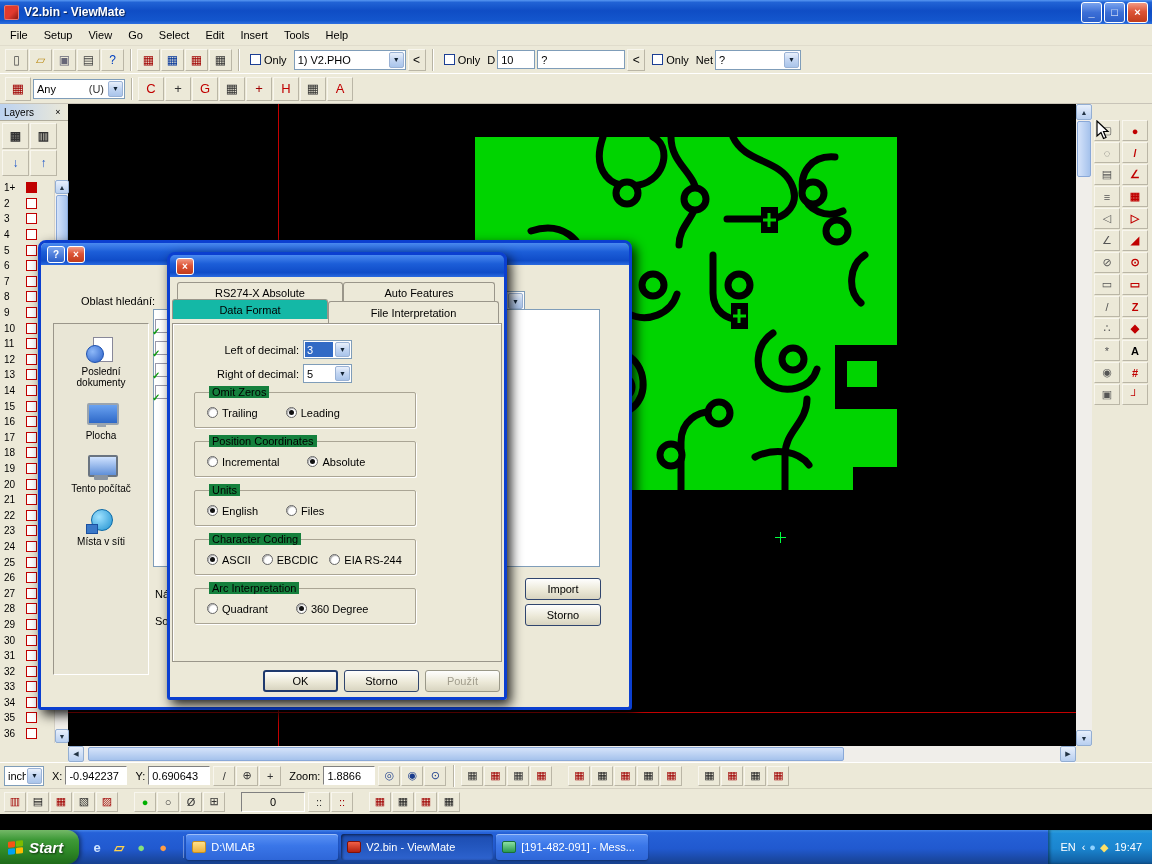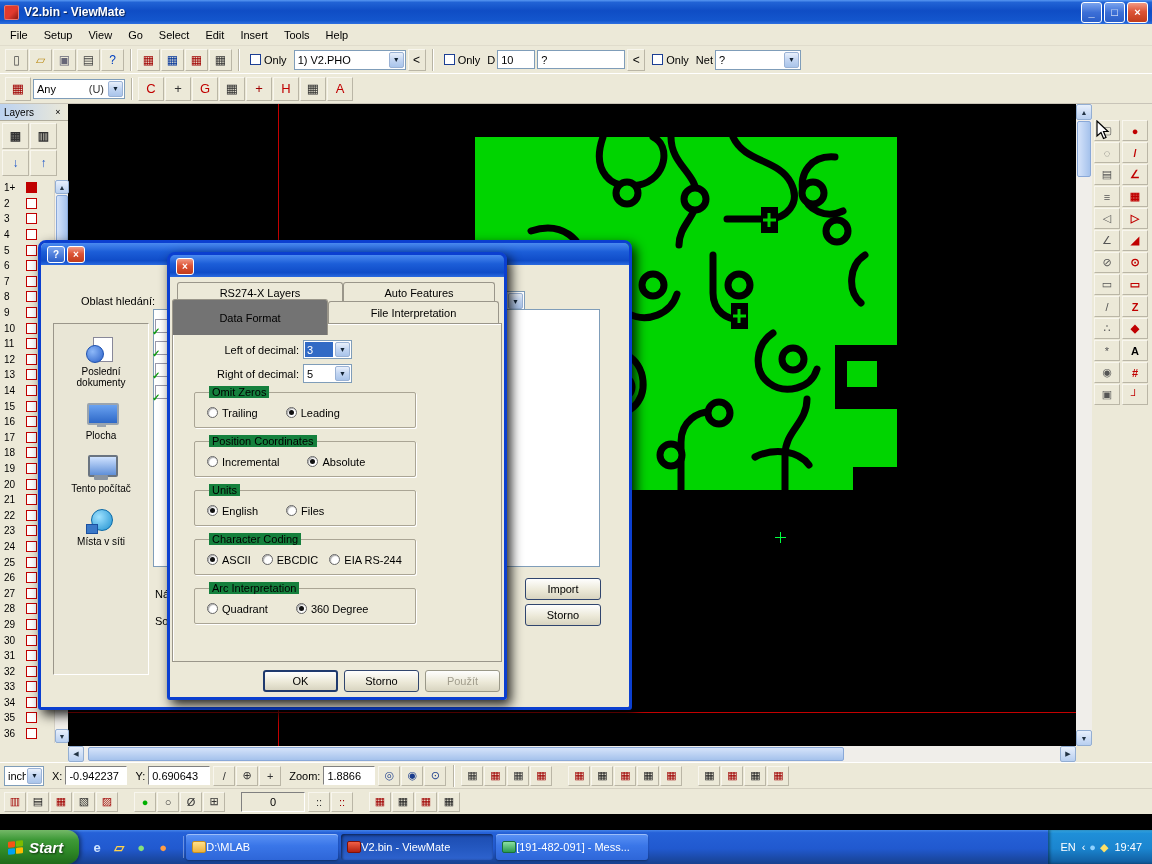--- a/index.html
+++ b/index.html
@@ -97,21 +97,21 @@
 .taskbar{position:absolute;left:0;top:830px;width:1152px;height:34px;display:flex;align-items:center;z-index:50;
  background:linear-gradient(180deg,#4584e8 0%,#2561d8 8%,#2159cf 55%,#17418f 100%)}
 .start-btn{height:34px;padding:0 16px 0 8px;display:flex;align-items:center;gap:6px;color:#fff;font-size:15px;font-weight:bold;font-style:italic;flex:none;
  background:linear-gradient(180deg,#74b868 0%,#3f9a38 28%,#2f8a28 60%,#1f6b1a 100%);border-radius:0 12px 12px 0;box-shadow:2px 0 4px #0007;text-shadow:1px 1px 2px #0009}
 .winflag{display:grid;grid-template-columns:7px 7px;grid-template-rows:6px 6px;gap:1px;transform:skewY(-6deg)}
 .winflag span{border-radius:1px}
 .quick-launch{display:flex;gap:4px;padding:0 9px;align-items:center;flex:none}
 .ql{width:18px;height:18px;display:flex;align-items:center;justify-content:center;font-weight:bold;font-size:13px}
 .qsep{width:1px;height:22px;background:#ffffff55;margin:0 2px}
 .task-buttons{display:flex;gap:3px;align-items:center;flex:1}
-.taskbtn{width:152px;height:26px;border-radius:3px;display:flex;align-items:center;padding:0 6px;color:#fff;
+.taskbtn{width:152px;height:26px;border-radius:3px;display:flex;align-items:center;gap:5px;padding:0 6px;color:#fff;
  background:linear-gradient(180deg,#5b93f5,#3a76e8 45%,#2e66d8);box-shadow:inset 0 1px 0 #ffffff66,0 1px 2px #0005}
 .taskbtn.active{background:linear-gradient(180deg,#1c4cb0,#2458c0 55%,#2e63cf);box-shadow:inset 1px 1px 3px #0009}
 .task-label{overflow:hidden;white-space:nowrap;flex:1}
 .task-icon{width:14px;height:12px;border-radius:2px;flex:none}
 .task-icon.folder{background:linear-gradient(#ffe18a,#edb33e);border:1px solid #c89020}
 .task-icon.viewmate{background:linear-gradient(#f06048,#b02010);border:1px solid #801008}
 .task-icon.message{background:linear-gradient(#8ae0a0,#2a9a50);border:1px solid #187038}
 .tray{height:34px;display:flex;align-items:center;gap:6px;padding:0 10px 0 12px;color:#fff;flex:none;
  background:linear-gradient(180deg,#39b0ee 0%,#1f8fd8 10%,#1b85cf 55%,#105a9c 100%);box-shadow:inset 2px 0 3px #0006}
 .tray-ic{font-size:11px}
@@ -155,21 +155,21 @@
 
 .gerber-dlg{left:167px;top:252px;width:340px;height:448px;z-index:40}
 .tabs-back{position:absolute;left:7px;top:5px;display:flex}
 .tabs-front{position:absolute;left:2px;top:24px;display:flex}
 .gtab{height:20px;display:flex;align-items:center;justify-content:center;background:#ece9d8;border:1px solid #9a968a;border-bottom:none;border-radius:3px 3px 0 0;white-space:nowrap}
 .tabs-back .gtab:nth-child(1){width:166px}
 .tabs-back .gtab:nth-child(2){width:152px}
 .tabs-front .gtab{height:22px}
 .tabs-front .gtab:nth-child(1){width:156px}
 .tabs-front .gtab:nth-child(2){width:171px}
-.gtab.active{position:relative;z-index:3;height:36px;margin-top:-2px;background:#737373}
+.gtab.active{position:relative;z-index:3;height:20px;margin-top:-2px;background:#14b8a6}
 .tab-panel{position:absolute;left:2px;top:46px;width:330px;height:339px;border:1px solid #9a968a;background:#ece9d8;box-shadow:inset 1px 1px 0 #fff}
 .dec-row{position:absolute;left:0;display:flex;align-items:center}
 .dec-row.r1{top:16px}
 .dec-row.r2{top:40px}
 .dec-label{width:126px;text-align:right;margin-right:4px}
 .combo.dec{width:49px;height:19px}
 .txt.selhl{background:#316ac5;color:#fff;margin:1px;flex:1;padding:0 2px;display:flex;align-items:center}
 .groups{position:absolute;left:21px;top:68px;width:222px}
 .group{position:relative;height:36px;margin-bottom:13px;border:1px solid #aaa595;border-radius:2px;box-shadow:1px 1px 0 #fff}
 .group-title{position:absolute;top:-7px;left:14px;background:#15803d;padding:0 3px;white-space:nowrap}
@@ -711,21 +711,21 @@
 </div>
 
 <div class="dialog gerber-dlg">
   <div class="dlg-title">
     <span class="dlg-btns">
       <span class="cap close">×</span>
     </span>
   </div>
   <div class="dlg-body">
     <div class="tabs-back">
-        <div class="gtab">RS274-X Layers</div>
+        <div class="gtab">RS274-X Absolute</div>
         <div class="gtab">Auto Features</div>
       </div>
     <div class="tabs-front">
         <div class="gtab active">Data Format</div>
         <div class="gtab">File Interpretation</div>
       </div>
     <div class="tab-panel">
       <div class="dec-row r1">
         <span class="dec-label">Left of decimal:</span>
         <div class="combo dec">

